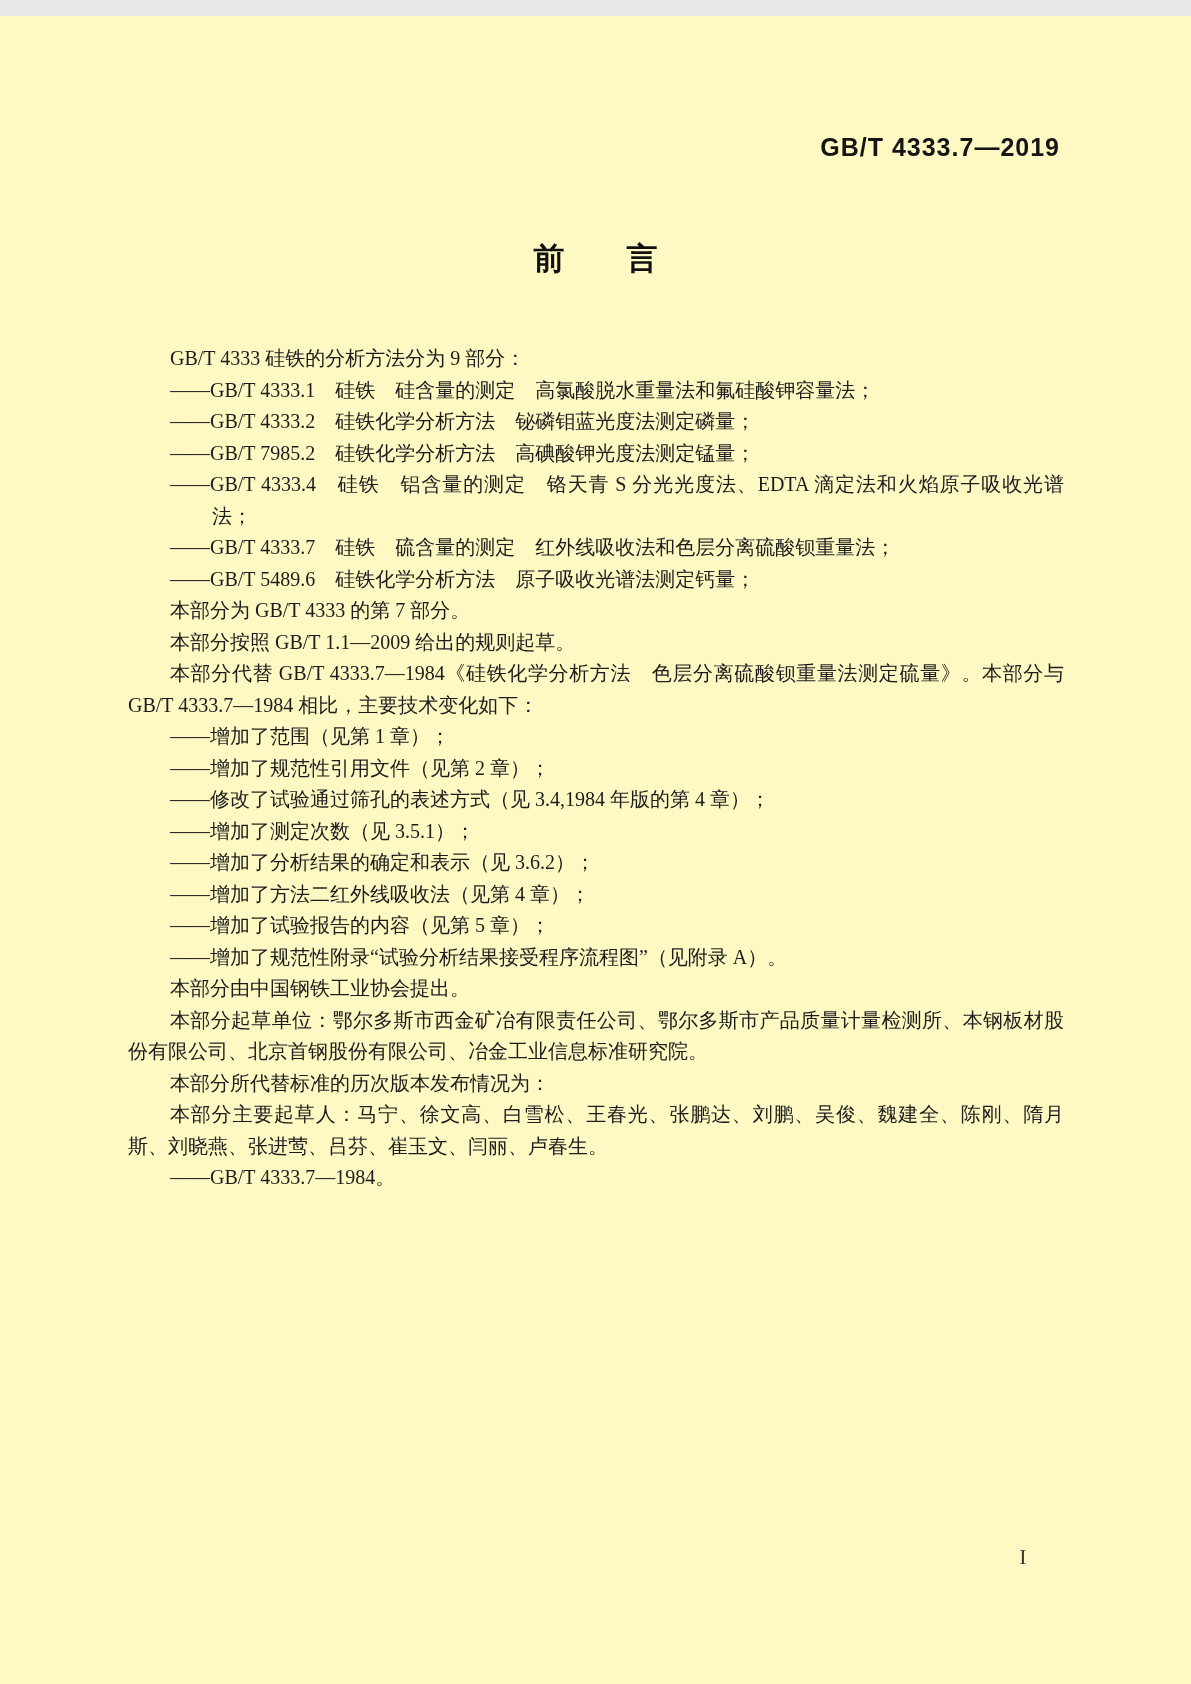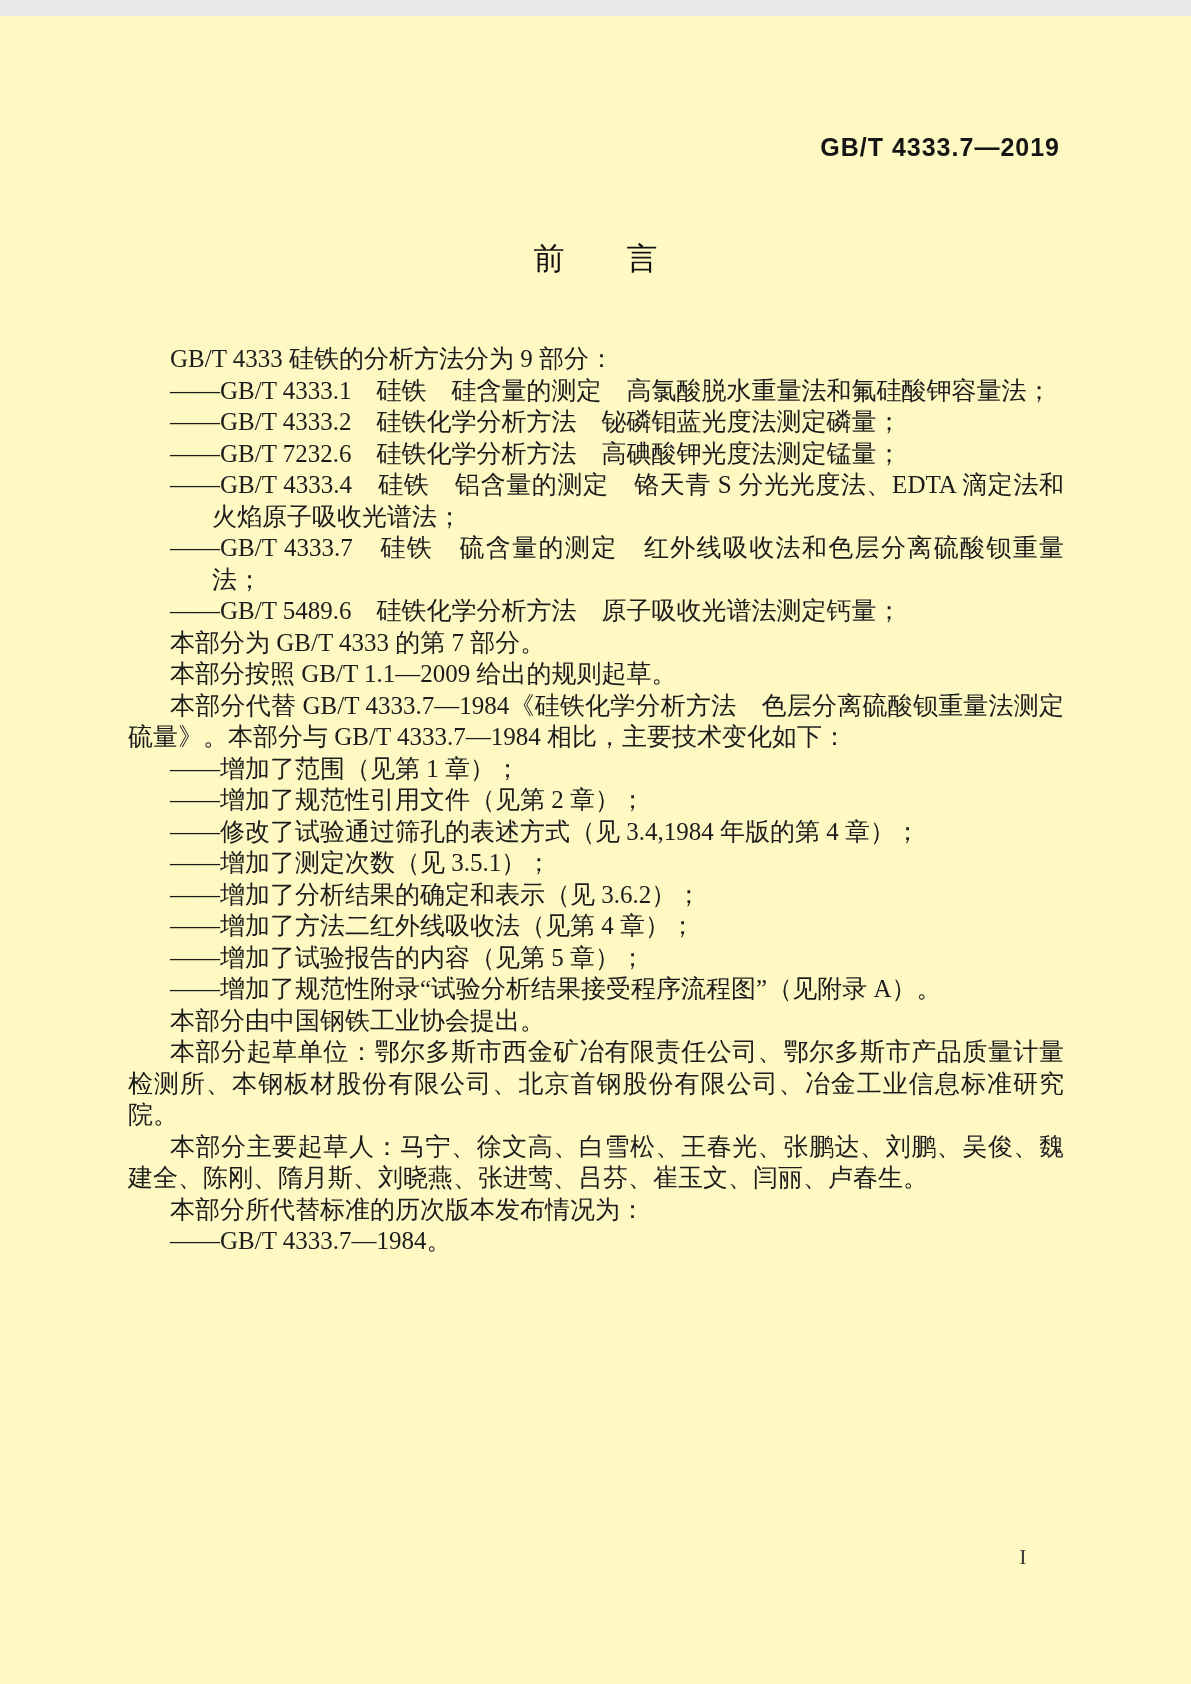--- a/index.html
+++ b/index.html
@@ -28,31 +28,31 @@
     color: #151515;
     white-space: nowrap;
   }
   .page-title {
     position: absolute;
     top: 222px;
     left: 0;
     width: 100%;
     text-align: center;
     font-family: "Liberation Sans", "DejaVu Sans", sans-serif;
-    font-weight: 400;
+    font-weight: 700;
     font-size: 31px;
     color: #111111;
     white-space: pre;
   }
   .body-text {
     position: absolute;
     top: 327px;
     left: 128px;
     width: 936px;
-    font-size: 25px;
+    font-size: 20px;
     line-height: 31.5px;
     text-align: justify;
     color: #1c1c1c;
   }
   .para {
     margin: 0;
     padding: 0;
   }
   .p-indent {
     text-indent: 42px;
@@ -77,37 +77,37 @@
 <div class="page">
 
   <div class="doc-number">GB/T 4333.7—2019</div>
 
   <div class="page-title">前　　言</div>
 
   <div class="body-text">
     <p class="para p-indent">GB/T 4333 硅铁的分析方法分为 9 部分：</p>
     <p class="para p-dash">——GB/T 4333.1　硅铁　硅含量的测定　高氯酸脱水重量法和氟硅酸钾容量法；</p>
     <p class="para p-dash">——GB/T 4333.2　硅铁化学分析方法　铋磷钼蓝光度法测定磷量；</p>
-    <p class="para p-dash">——GB/T 7232.6　硅铁化学分析方法　高碘酸钾光度法测定锰量；</p>
+    <p class="para p-dash">——GB/T 7985.2　硅铁化学分析方法　高碘酸钾光度法测定锰量；</p>
     <p class="para p-dash">——GB/T 4333.4　硅铁　铝含量的测定　铬天青 S 分光光度法、EDTA 滴定法和火焰原子吸收光谱法；</p>
     <p class="para p-dash">——GB/T 4333.7　硅铁　硫含量的测定　红外线吸收法和色层分离硫酸钡重量法；</p>
     <p class="para p-dash">——GB/T 5489.6　硅铁化学分析方法　原子吸收光谱法测定钙量；</p>
     <p class="para p-indent">本部分为 GB/T 4333 的第 7 部分。</p>
     <p class="para p-indent">本部分按照 GB/T 1.1—2009 给出的规则起草。</p>
     <p class="para p-indent">本部分代替 GB/T 4333.7—1984《硅铁化学分析方法　色层分离硫酸钡重量法测定硫量》。本部分与 GB/T 4333.7—1984 相比，主要技术变化如下：</p>
     <p class="para p-dash">——增加了范围（见第 1 章）；</p>
     <p class="para p-dash">——增加了规范性引用文件（见第 2 章）；</p>
     <p class="para p-dash">——修改了试验通过筛孔的表述方式（见 3.4,1984 年版的第 4 章）；</p>
     <p class="para p-dash">——增加了测定次数（见 3.5.1）；</p>
     <p class="para p-dash">——增加了分析结果的确定和表示（见 3.6.2）；</p>
     <p class="para p-dash">——增加了方法二红外线吸收法（见第 4 章）；</p>
     <p class="para p-dash">——增加了试验报告的内容（见第 5 章）；</p>
     <p class="para p-dash">——增加了规范性附录“试验分析结果接受程序流程图”（见附录 A）。</p>
     <p class="para p-indent">本部分由中国钢铁工业协会提出。</p>
     <p class="para p-indent">本部分起草单位：鄂尔多斯市西金矿冶有限责任公司、鄂尔多斯市产品质量计量检测所、本钢板材股份有限公司、北京首钢股份有限公司、冶金工业信息标准研究院。</p>
+    <p class="para p-indent">本部分所代替标准的历次版本发布情况为：</p>
     <p class="para p-indent">本部分主要起草人：马宁、徐文高、白雪松、王春光、张鹏达、刘鹏、吴俊、魏建全、陈刚、隋月斯、刘晓燕、张进莺、吕芬、崔玉文、闫丽、卢春生。</p>
-    <p class="para p-indent">本部分所代替标准的历次版本发布情况为：</p>
     <p class="para p-dash">——GB/T 4333.7—1984。</p>
   </div>
 
   <div class="page-number">I</div>
 
 </div>
 
 </body></html>

